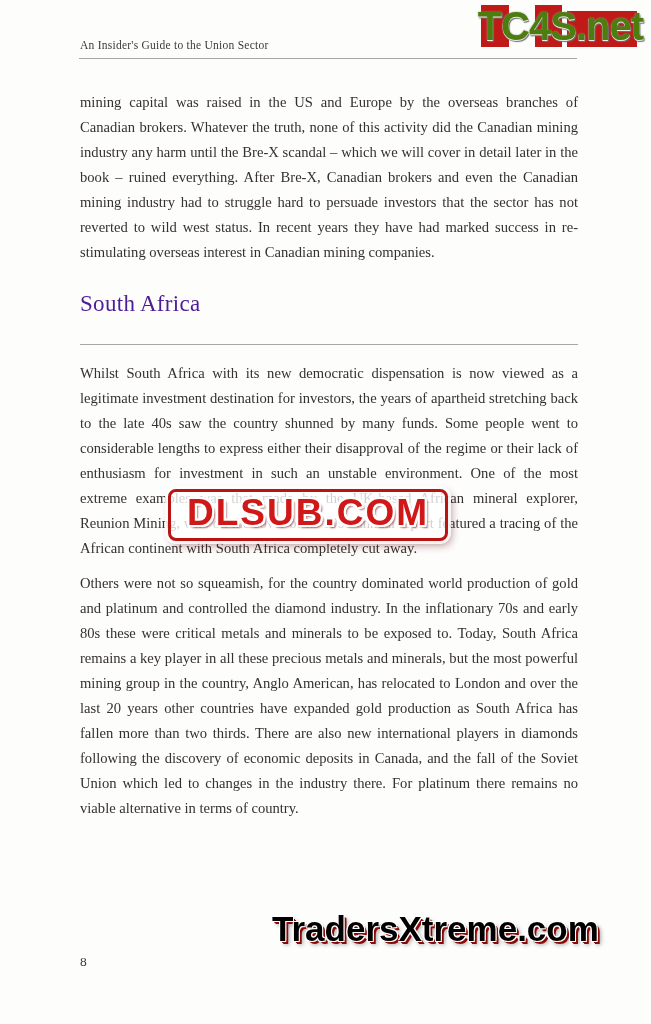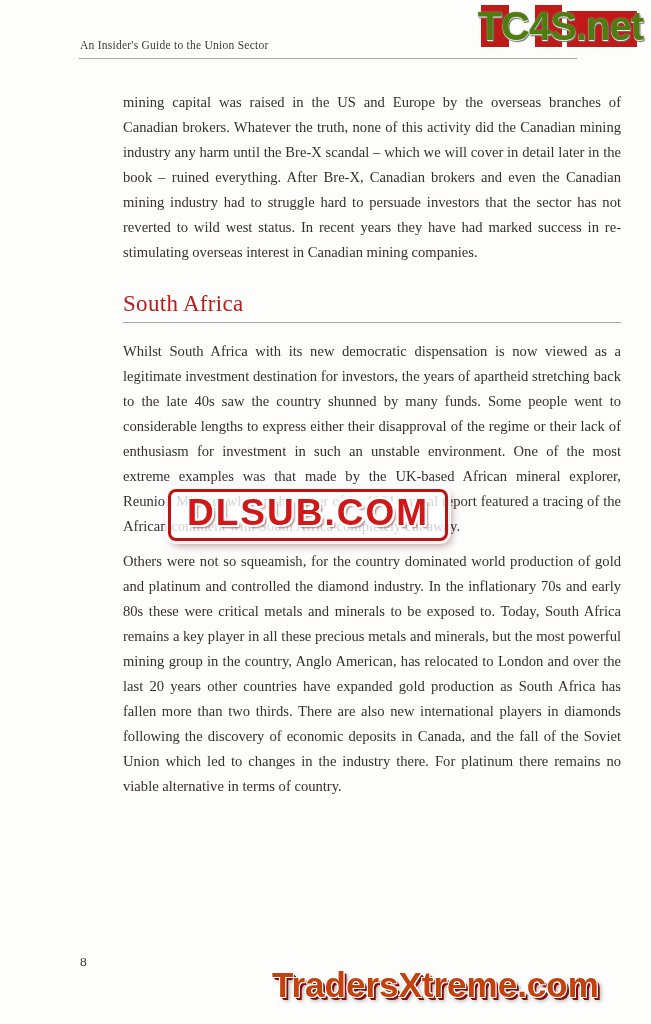--- a/index.html
+++ b/index.html
@@ -17,27 +17,26 @@
   .head-rule {
     position:absolute; left:79px; top:58px; width:498px; height:0;
     border-top:1px solid #a9a7a4;
   }
 
   
   .body-text {
     position:absolute; left:80px; top:90px; width:498px;
     font-size:14.6px; line-height:25px; text-align:justify;
     color:#35312d;
-    margin-left:43px;
   }
   .body-text p { margin:0 0 10px 0; }
   .section-heading {
     font-family:"Liberation Serif", serif;
-    font-size:23px; font-weight:400; letter-spacing:.3px; color:#b91c1c;
-    margin:26px 0 16px 0; padding-bottom:6px;
+    font-size:23px; font-weight:400; letter-spacing:.3px; color:#4c1d95;
+    margin:26px 0 16px 0; padding-bottom:28px;
     border-bottom:1px solid #a9a7a4;
     text-align:left;
   }
 
   
   .page-number {
     position:absolute; left:80px; top:954px;
     font-size:13.5px; color:#3c3a37;
   }
 
@@ -68,24 +67,24 @@
     background:rgba(255,255,255,.78);
     box-shadow: 0 0 0 3px rgba(255,255,255,.85), 3px 4px 8px rgba(90,10,10,.45);
     text-shadow:
       -2px 0 0 #fff, 2px 0 0 #fff, 0 -2px 0 #fff, 0 2px 0 #fff,
       -2px -2px 0 #fff, 2px -2px 0 #fff, -2px 2px 0 #fff, 2px 2px 0 #fff,
       3px 3px 2px rgba(100,0,0,.55);
   }
 
   
   .wm-bottom {
-    position:absolute; left:272px; top:966px; z-index:5;
+    position:absolute; left:272px; top:910px; z-index:5;
     font-family:"Liberation Sans", sans-serif;
     font-size:35px; font-weight:bold; line-height:1.1;
-    color:#c2410c;
+    color:#000000;
     text-shadow:
       -1px -1px 0 #fff, 1px -1px 0 #fff, -1px 1px 0 #fff, 1px 1px 0 #fff,
       2px 2px 0 #8a0b0b, 3px 3px 0 #8a0b0b, 4px 4px 4px rgba(0,0,0,.35);
   }
 </style>
 </head>
 <body>
 
 <div class="page">
 

